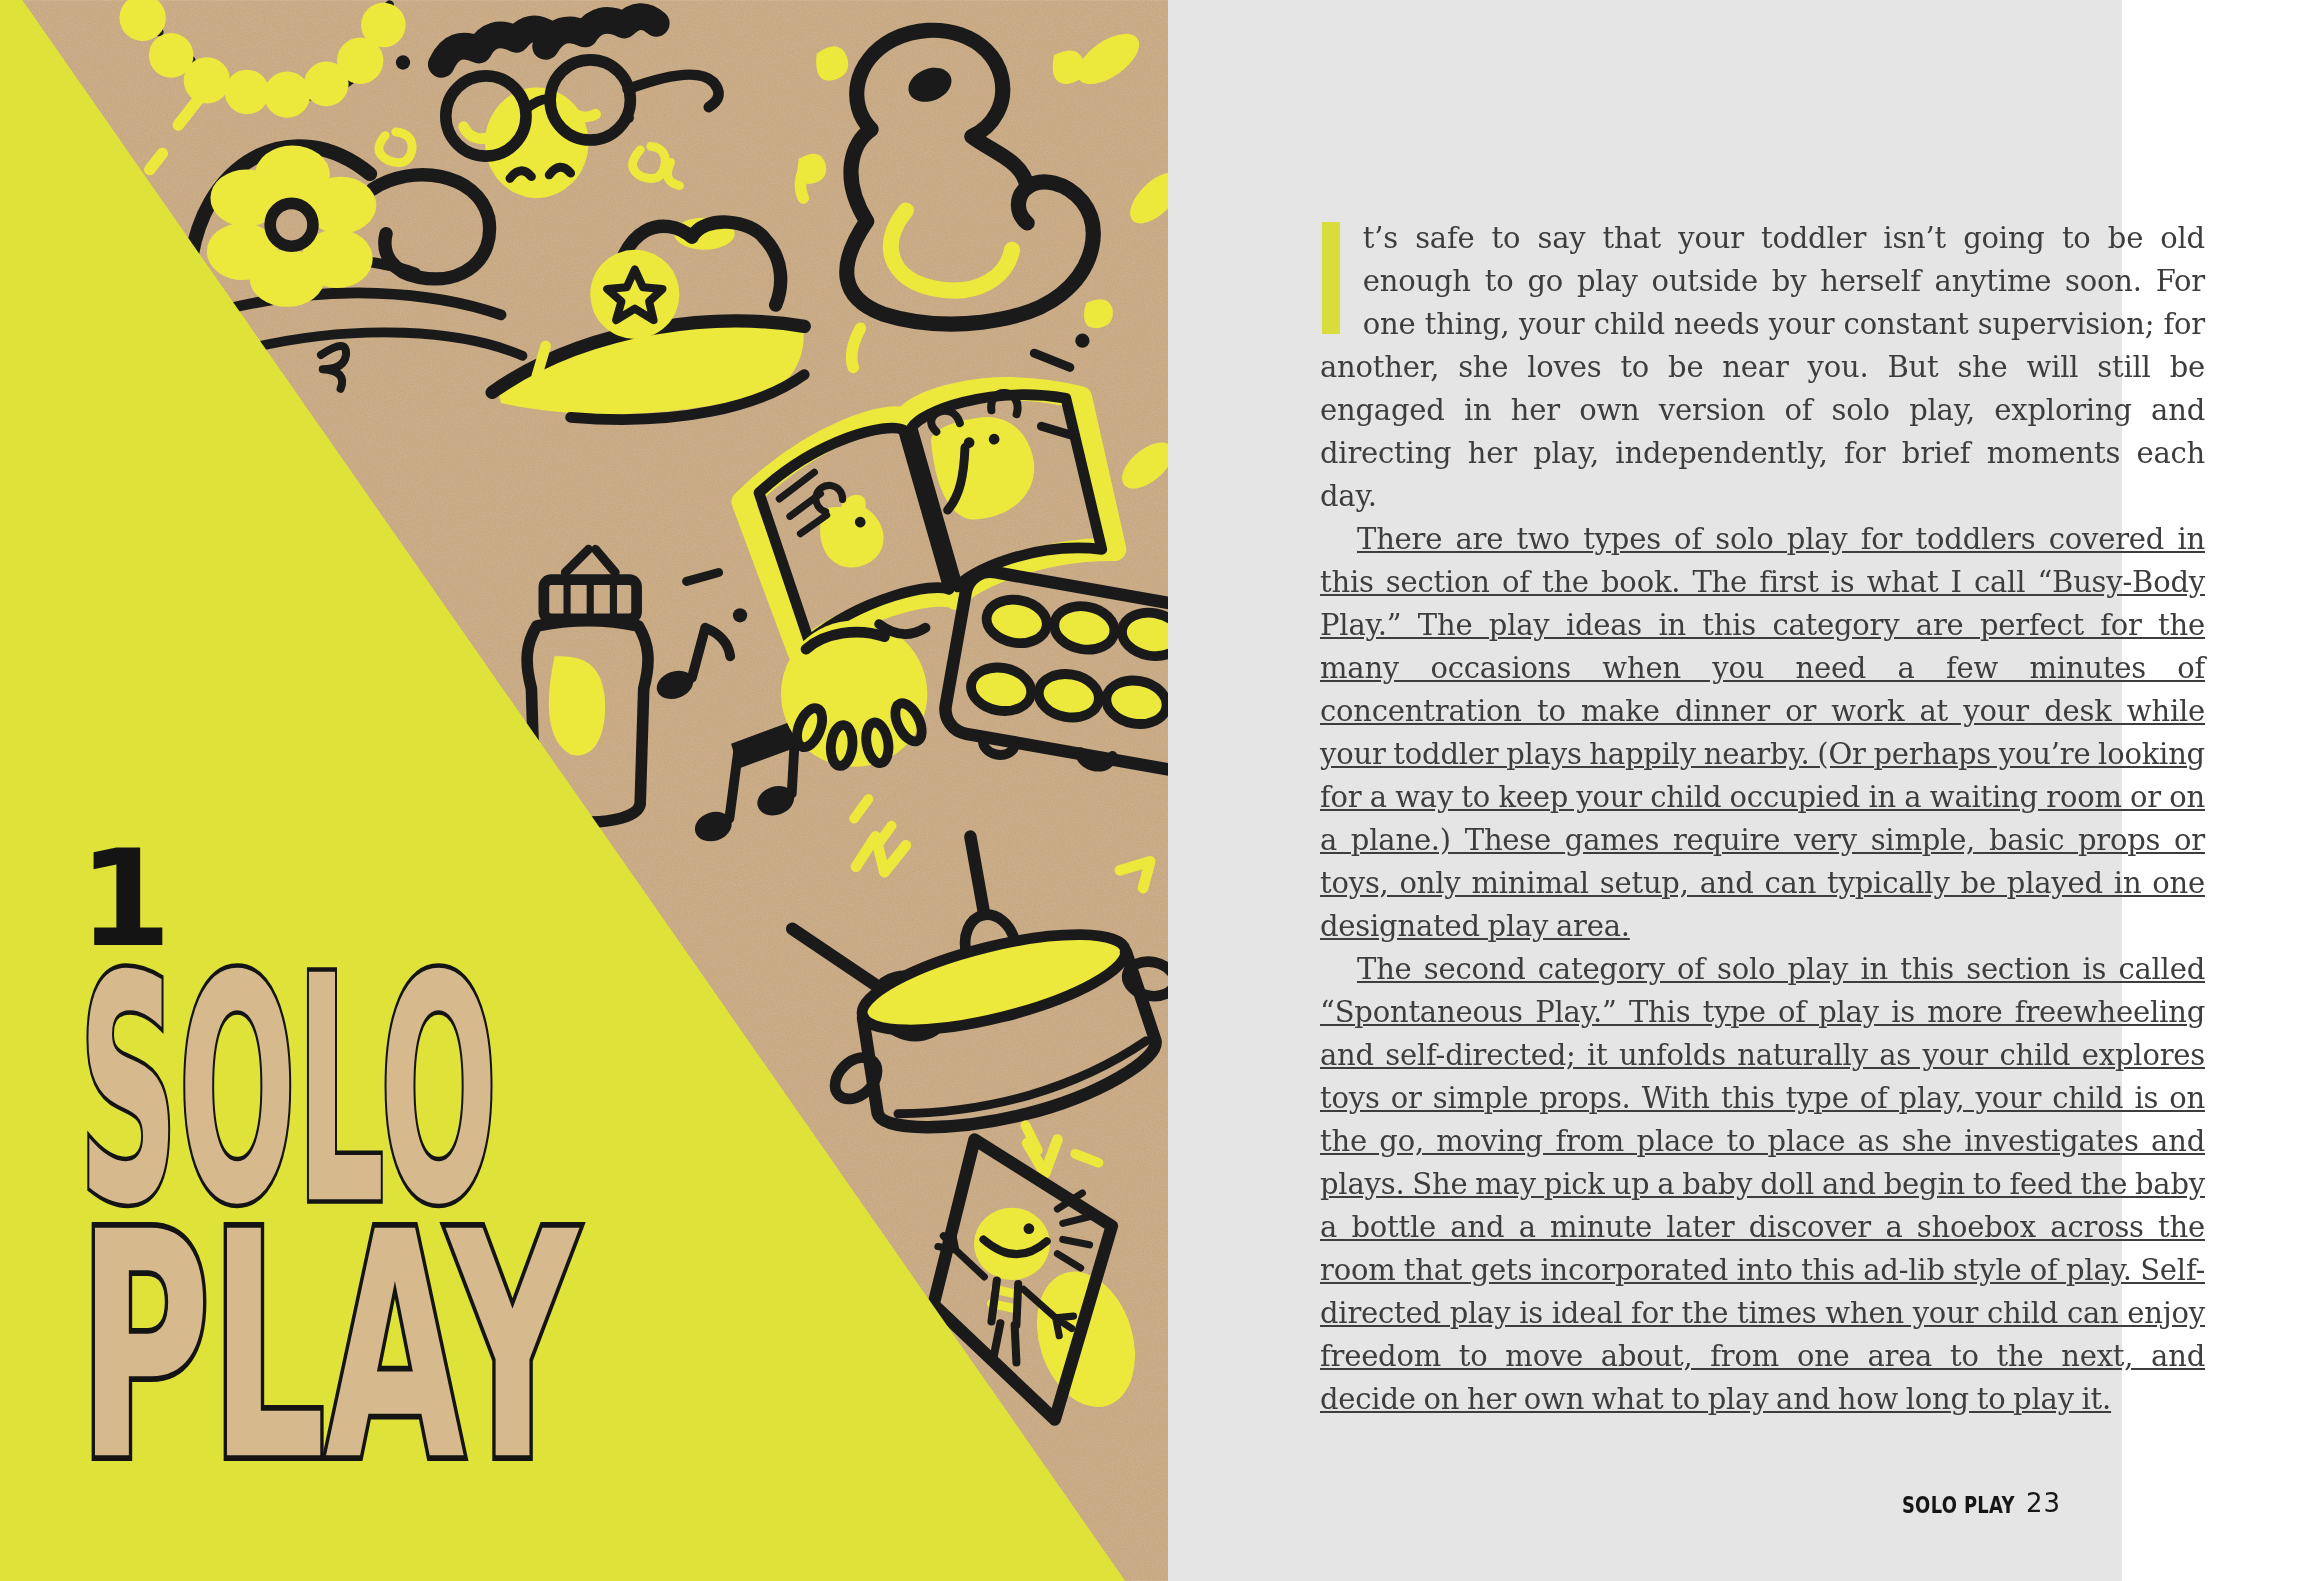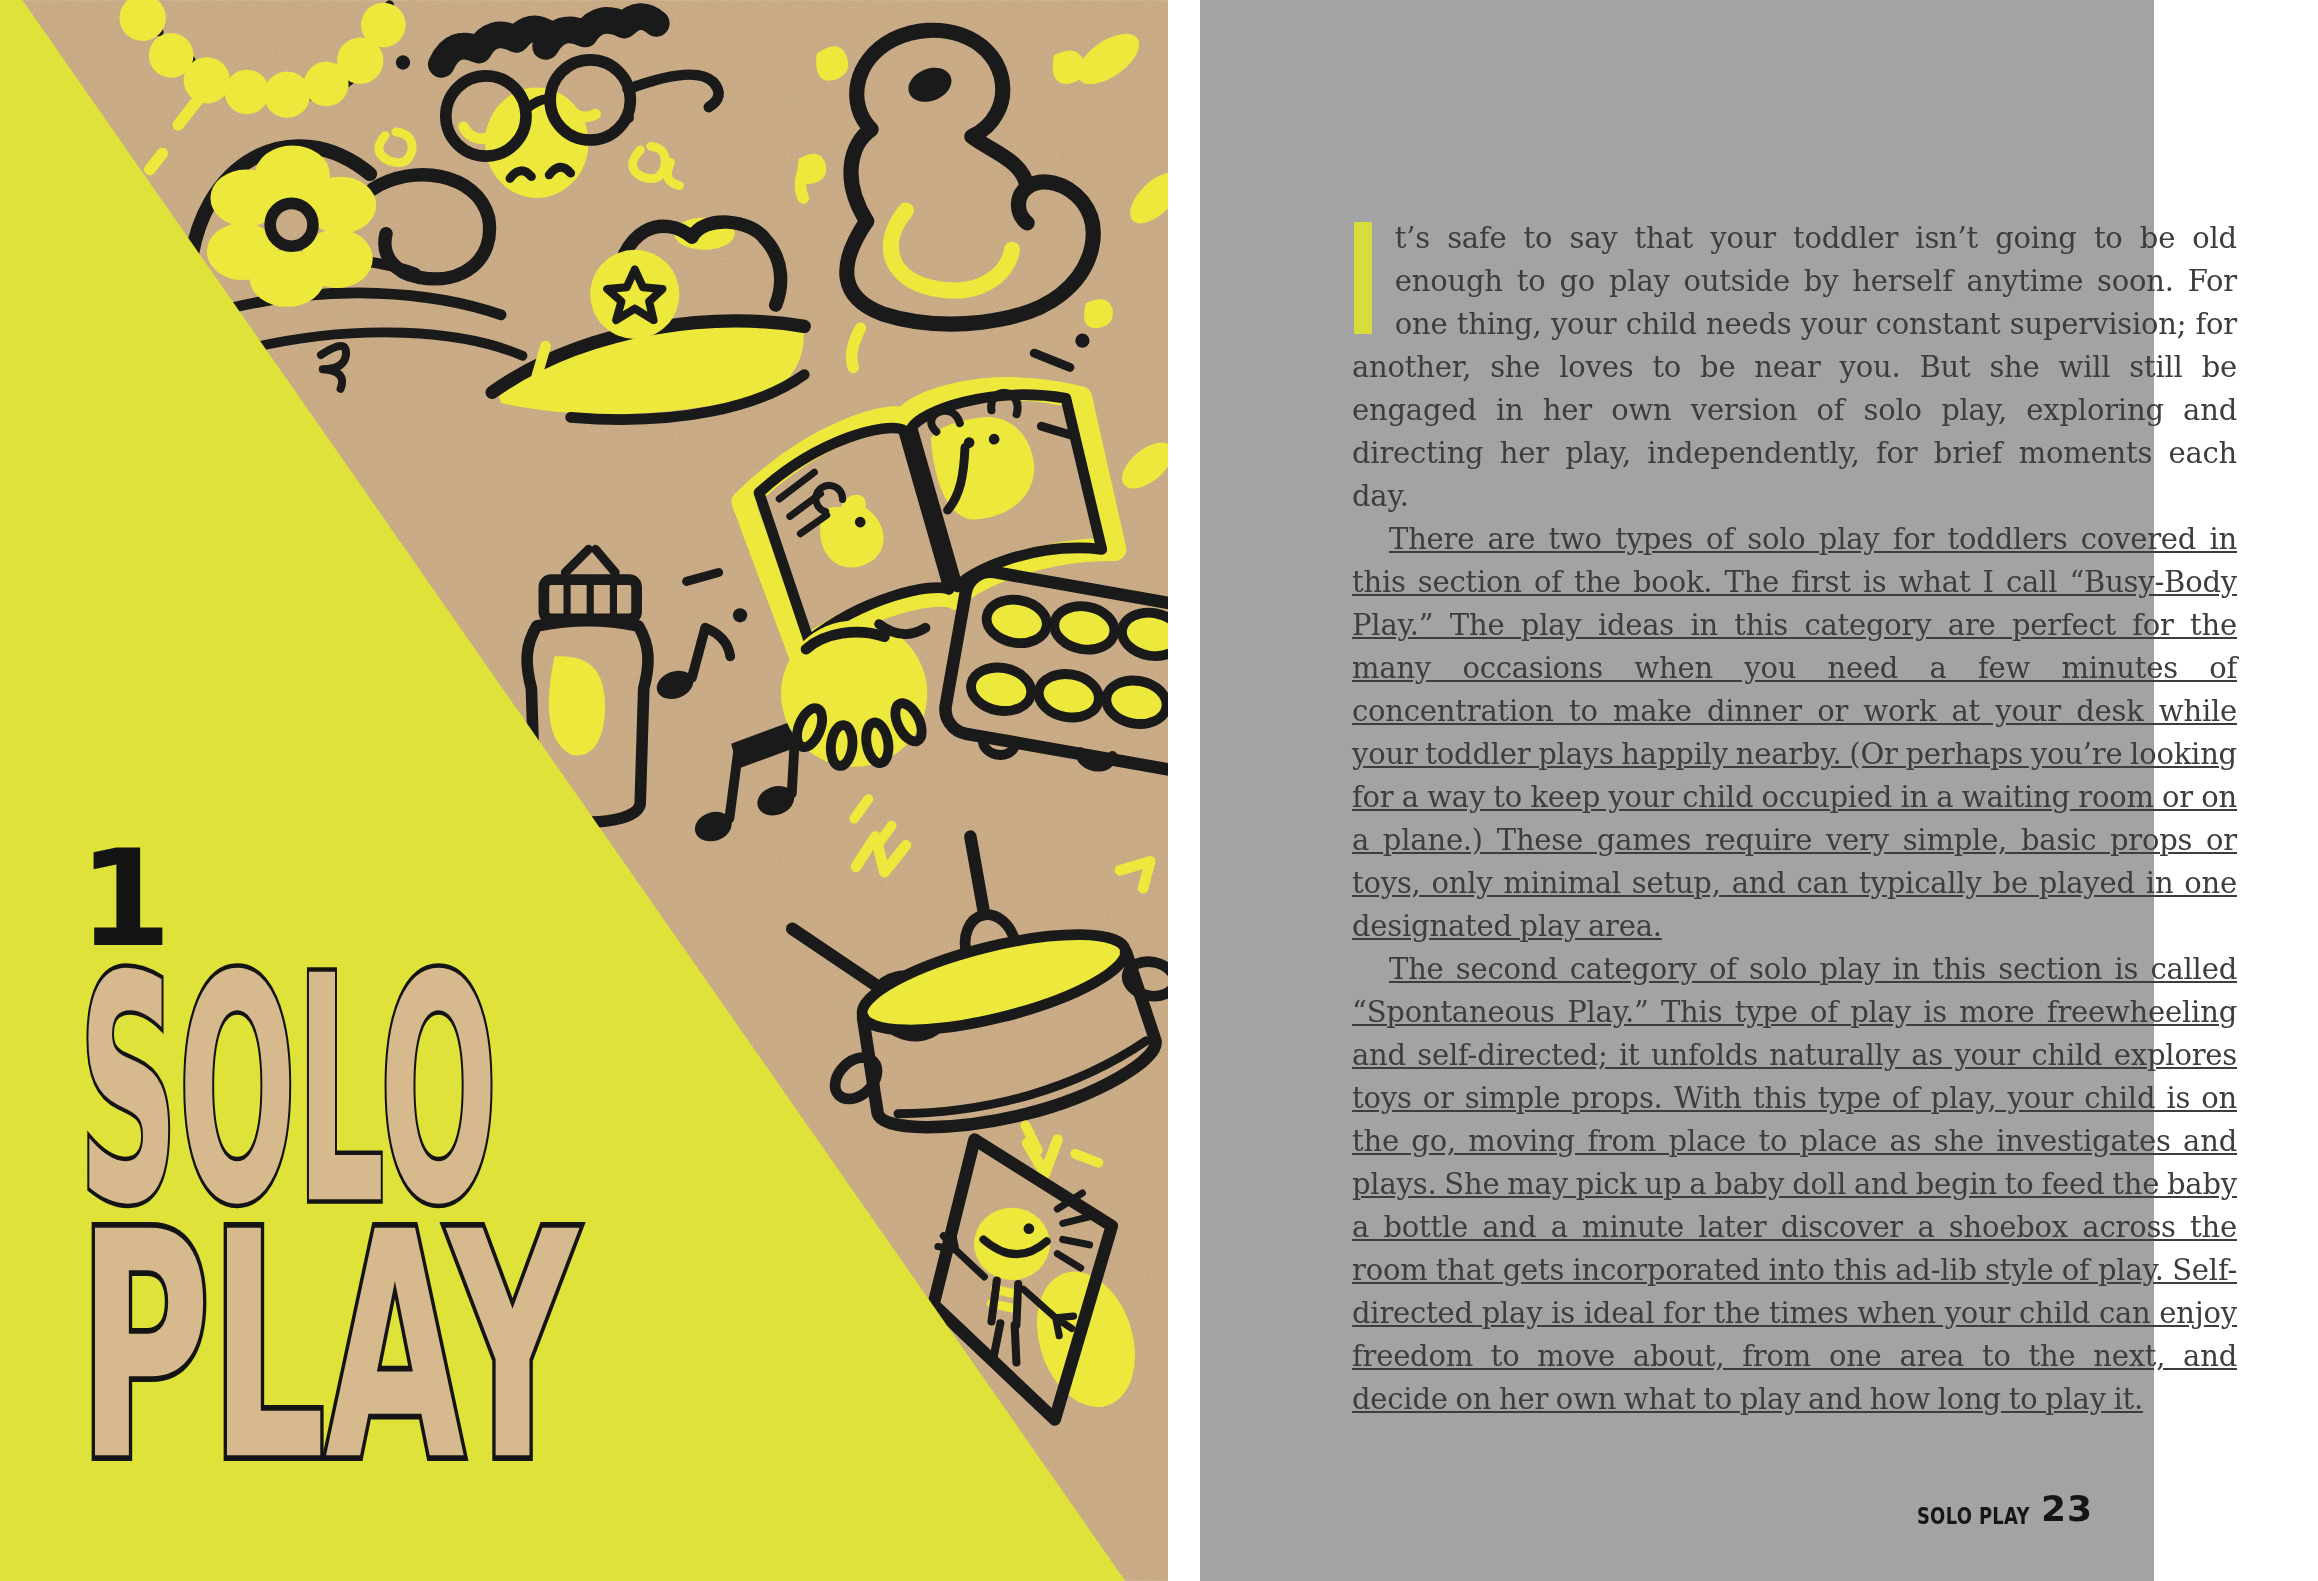--- a/index.html
+++ b/index.html
@@ -1,31 +1,31 @@
 <!DOCTYPE html>
 <html style="font-size:14.3px"><head>
 <meta charset="utf-8">
 <style>
   html,body{margin:0;padding:0;background:#e8e8e8;}
   .spread{position:relative;width:2319px;height:1581px;background:#ffffff;overflow:hidden;
           font-family:"DejaVu Serif",serif;}
   .page-left{position:absolute;left:0;top:0;width:1168px;height:1581px;}
   .page-left svg{display:block;width:1168px;height:1581px;}
-  .page-right{position:absolute;left:1168px;top:0;width:954px;height:1581px;background:#a3a3a3;margin-left:32px;}
+  .page-right{position:absolute;left:1168px;top:0;width:954px;height:1581px;background:#e5e5e5;}
   .text-block{position:absolute;left:152px;top:217px;width:885px;color:#3d3d3d;
               font-size:29px;line-height:43px;text-align:justify;
               letter-spacing:-0.2px;word-spacing:-1.3px;}
   .text-block p{margin:0;}
   p.ind{text-indent:37px;text-decoration:underline;}
   .dropbar{float:left;width:18px;height:112px;background:#d9dd3c;margin:4.5px 23px 0 1.8px;}
   .footer{position:absolute;right:61px;top:1488px;display:flex;align-items:flex-end;gap:11.6px;
           color:#161616;font-family:"DejaVu Sans",sans-serif;}
   .footer-section{font-size:23px;font-weight:bold;letter-spacing:0.4px;display:inline-block;
                   transform:scaleX(.78);transform-origin:right center;white-space:nowrap;}
-  .footer-page{font-size:36px;font-weight:700;letter-spacing:0.9px;}
+  .footer-page{font-size:26px;font-weight:400;letter-spacing:0.9px;}
   
   .ink{stroke:#1a1a1a;fill:none;stroke-linecap:round;stroke-linejoin:round;}
   .inkfill{fill:#1a1a1a;stroke:none;}
   .yel{fill:#ece93c;stroke:none;}
   .yelline{stroke:#ece93c;fill:none;stroke-linecap:round;stroke-linejoin:round;}
   .title-outline{fill:#d6ba8e;stroke:#141414;paint-order:stroke;
                  font-family:"DejaVu Sans",sans-serif;font-weight:bold;}
   .chapnum{fill:#141414;font-family:"DejaVu Sans",sans-serif;font-weight:bold;}
 </style>
 </head>

